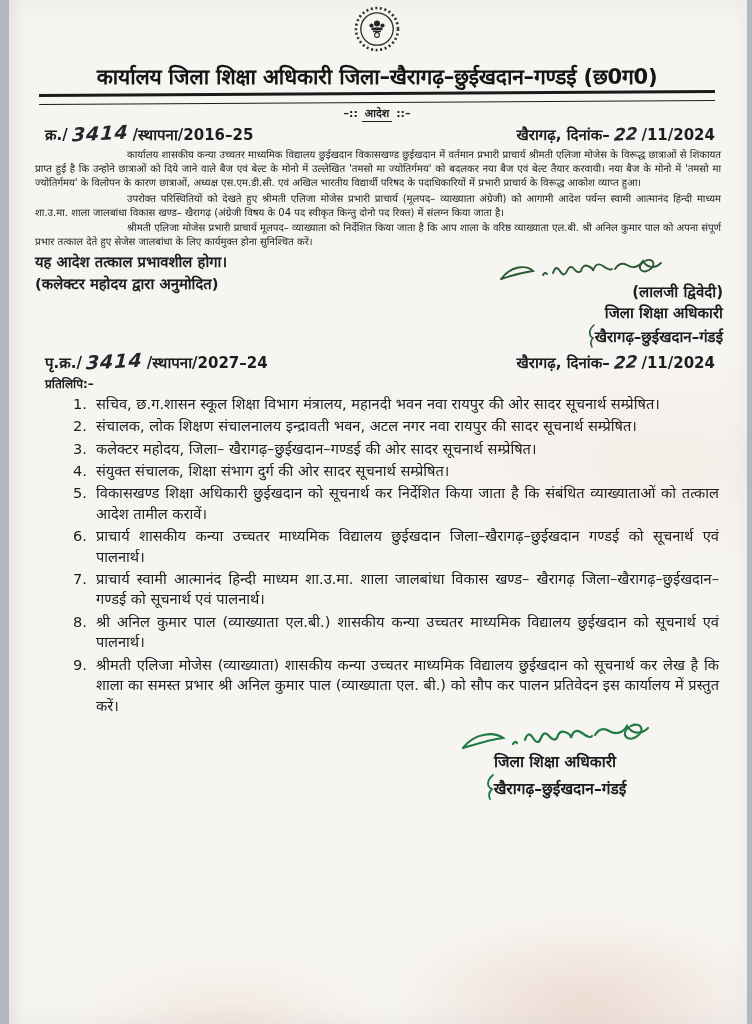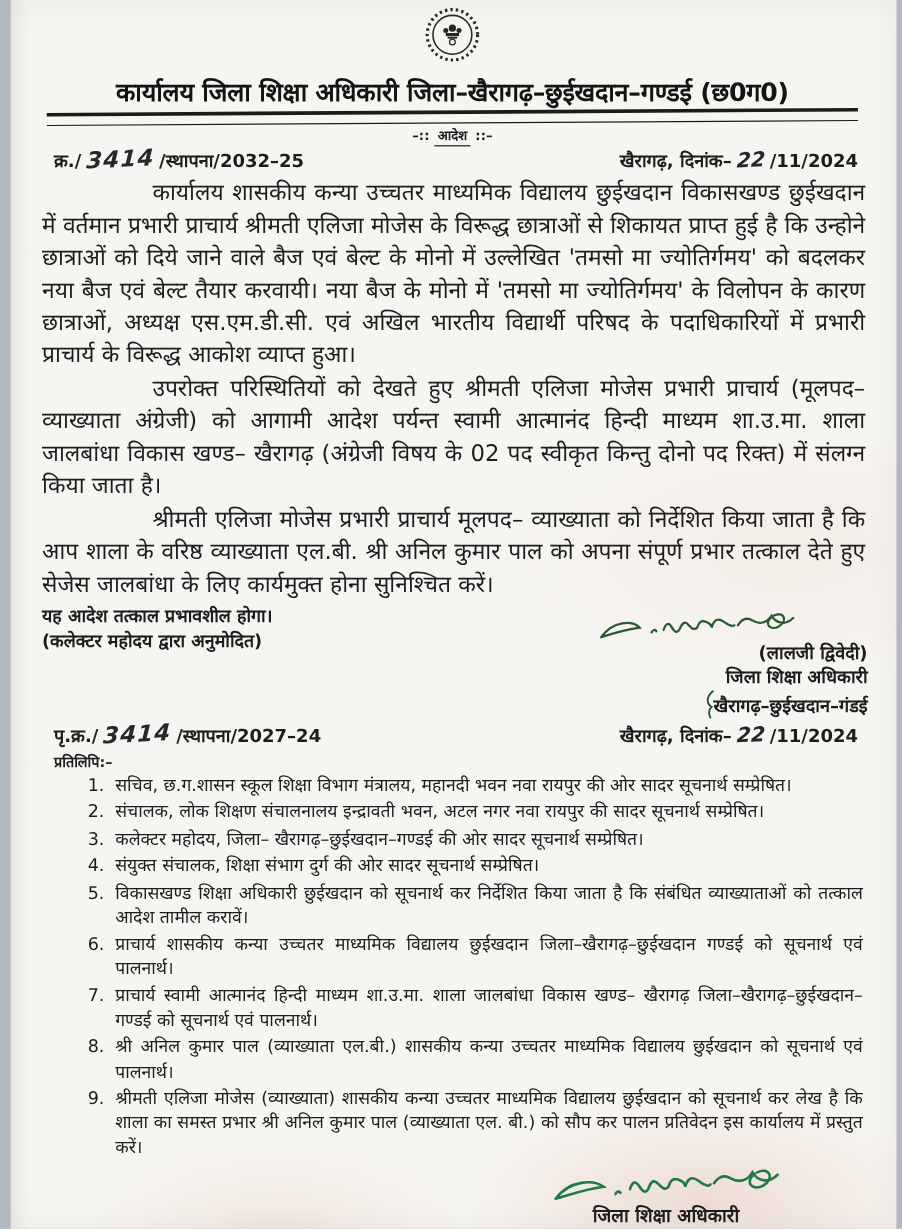--- a/index.html
+++ b/index.html
@@ -39,21 +39,21 @@
   .ref-row{
     display:flex;justify-content:space-between;align-items:baseline;
     font-size:15px;margin:2px 8px 4px 14px;font-weight:bold;
   }
   .hand{
     font-style:italic;font-weight:bold;font-size:19px;
     display:inline-block;transform:rotate(-3deg) skewX(-6deg);
     letter-spacing:1px;color:#26262c;padding:0 4px;
   }
   .hand.small{font-size:17px;letter-spacing:0;}
-  .body-text{font-size:19px;line-height:1.42;text-align:justify;}
+  .body-text{font-size:10px;line-height:1.42;text-align:justify;}
   .para{text-indent:92px;margin:0 2px 1px 4px;}
   .after-row{display:flex;margin-top:2px;}
   .left-col{flex:1 1 58%;}
   .bold-line{font-weight:bold;font-size:14.8px;line-height:1.45;margin-left:4px;}
   .sig-mid{flex:0 0 285px;text-align:right;line-height:1.38;font-size:15px;font-weight:bold;}
   .sig-mid .sig-svg{display:block;margin:0 auto -9px auto;}
   .flourish{display:inline-block;vertical-align:-6px;margin-right:-3px;}
   .ref-row2{
     display:flex;justify-content:space-between;align-items:baseline;
     font-size:15px;margin:2px 8px 0 14px;font-weight:bold;
@@ -92,30 +92,30 @@
     <div class="double-rule"></div>
 
     <div class="order-heading">
       <span>–::</span>
       <span class="uw">आदेश</span>
       <span>::–</span>
     </div>
 
     <div class="ref-row">
       <span>
-        <span>क्र./</span><span class="hand">3414</span><span>/स्थापना/2032–25</span>
+        <span>क्र./</span><span class="hand">3414</span><span>/स्थापना/2016–25</span>
       </span>
       <span>
         <span>खैरागढ़, दिनांक–</span><span class="hand small">22</span><span>/11/2024</span>
       </span>
     </div>
 
     <div class="body-text">
       <div class="para">कार्यालय शासकीय कन्या उच्चतर माध्यमिक विद्यालय छुईखदान विकासखण्ड छुईखदान में वर्तमान प्रभारी प्राचार्य श्रीमती एलिजा मोजेस के विरूद्ध छात्राओं से शिकायत प्राप्त हुई है कि उन्होने छात्राओं को दिये जाने वाले बैज एवं बेल्ट के मोनो में उल्लेखित 'तमसो मा ज्योतिर्गमय' को बदलकर नया बैज एवं बेल्ट तैयार करवायी। नया बैज के मोनो में 'तमसो मा ज्योतिर्गमय' के विलोपन के कारण छात्राओं, अध्यक्ष एस.एम.डी.सी. एवं अखिल भारतीय विद्यार्थी परिषद के पदाधिकारियों में प्रभारी प्राचार्य के विरूद्ध आकोश व्याप्त हुआ।</div>
-      <div class="para">उपरोक्त परिस्थितियों को देखते हुए श्रीमती एलिजा मोजेस प्रभारी प्राचार्य (मूलपद– व्याख्याता अंग्रेजी) को आगामी आदेश पर्यन्त स्वामी आत्मानंद हिन्दी माध्यम शा.उ.मा. शाला जालबांधा विकास खण्ड– खैरागढ़ (अंग्रेजी विषय के 02 पद स्वीकृत किन्तु दोनो पद रिक्त) में संलग्न किया जाता है।</div>
+      <div class="para">उपरोक्त परिस्थितियों को देखते हुए श्रीमती एलिजा मोजेस प्रभारी प्राचार्य (मूलपद– व्याख्याता अंग्रेजी) को आगामी आदेश पर्यन्त स्वामी आत्मानंद हिन्दी माध्यम शा.उ.मा. शाला जालबांधा विकास खण्ड– खैरागढ़ (अंग्रेजी विषय के 04 पद स्वीकृत किन्तु दोनो पद रिक्त) में संलग्न किया जाता है।</div>
       <div class="para">श्रीमती एलिजा मोजेस प्रभारी प्राचार्य मूलपद– व्याख्याता को निर्देशित किया जाता है कि आप शाला के वरिष्ठ व्याख्याता एल.बी. श्री अनिल कुमार पाल को अपना संपूर्ण प्रभार तत्काल देते हुए सेजेस जालबांधा के लिए कार्यमुक्त होना सुनिश्चित करें।</div>
     </div>
 
     <div class="after-row">
       <div class="left-col">
         <div class="bold-line">यह आदेश तत्काल प्रभावशील होगा।</div>
         <div class="bold-line">(कलेक्टर महोदय द्वारा अनुमोदित)</div>
       </div>
       <div class="sig-mid">
         <svg class="sig-svg" width="168" height="40" viewBox="0 0 168 40">

